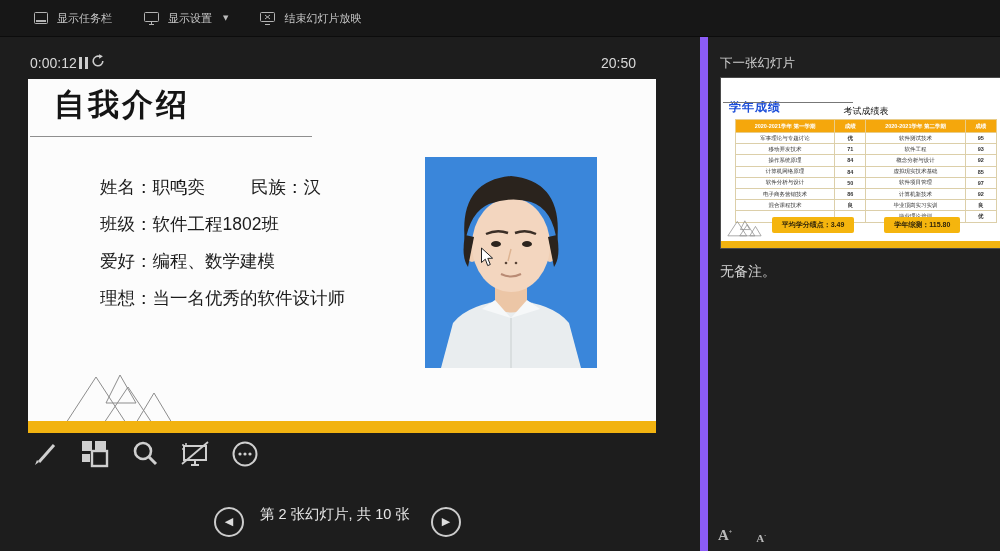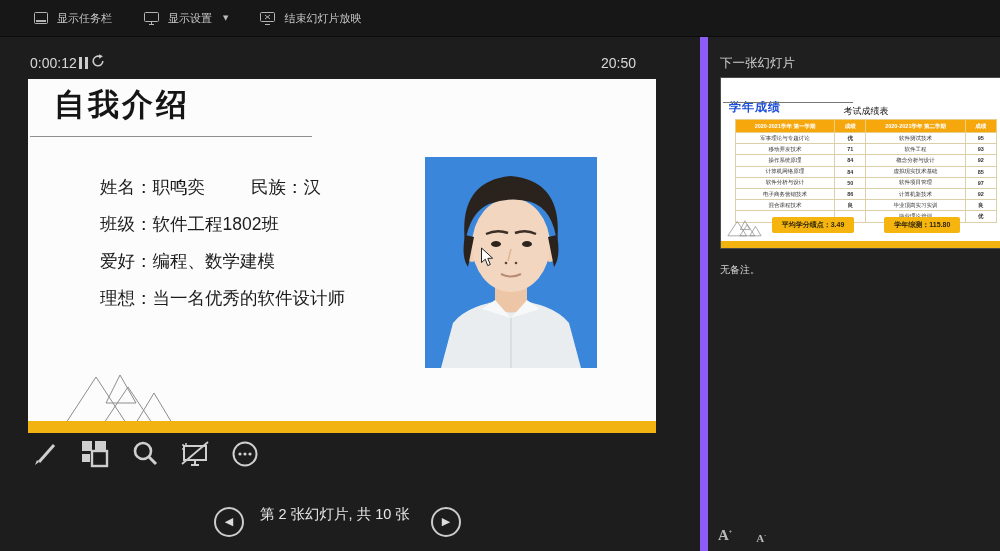--- a/index.html
+++ b/index.html
@@ -59,21 +59,21 @@
   .thumb-table th{background:#f5a70c;color:#fff;font-size:5.5px;font-weight:bold;
                   padding:2.5px 1px;border:1px solid #e9cd8a;}
   .thumb-table td{border:1px solid #dccfa9;padding:1.6px 1px;text-align:center;color:#333;font-size:5.5px;}
   .col-course{width:38%;} .col-grade{width:12%;}
   .grade{font-weight:bold;color:#222;}
   .badges{position:absolute;left:0;top:139px;width:100%;display:flex;justify-content:center;gap:30px;}
   .badge{background:#f5b50e;border-radius:2px;font-size:7px;font-weight:bold;color:#30250a;
          padding:3px 10px;white-space:nowrap;}
   .thumb-mountains{position:absolute;left:5px;bottom:3px;}
   .thumb-bar{position:absolute;bottom:0;left:0;width:100%;height:7px;background:#f2b310;}
-  .notes{position:absolute;left:12px;top:226px;font-size:10px;color:#d6d6d6;}
+  .notes{position:absolute;left:12px;top:226px;font-size:14px;color:#d6d6d6;}
   .font-controls{position:absolute;left:6px;bottom:5px;display:flex;align-items:flex-end;gap:16px;}
   .fc-btn{background:none;border:none;color:#b9b9b9;cursor:pointer;
           font-family:"Liberation Serif",serif;font-weight:bold;padding:2px 4px;}
   .fc-large{font-size:15px;} .fc-small{font-size:11px;}
   .fc-btn sup{font-size:6px;vertical-align:super;}
 </style>
 </head>
 <body>
 
 <div class="topbar">

